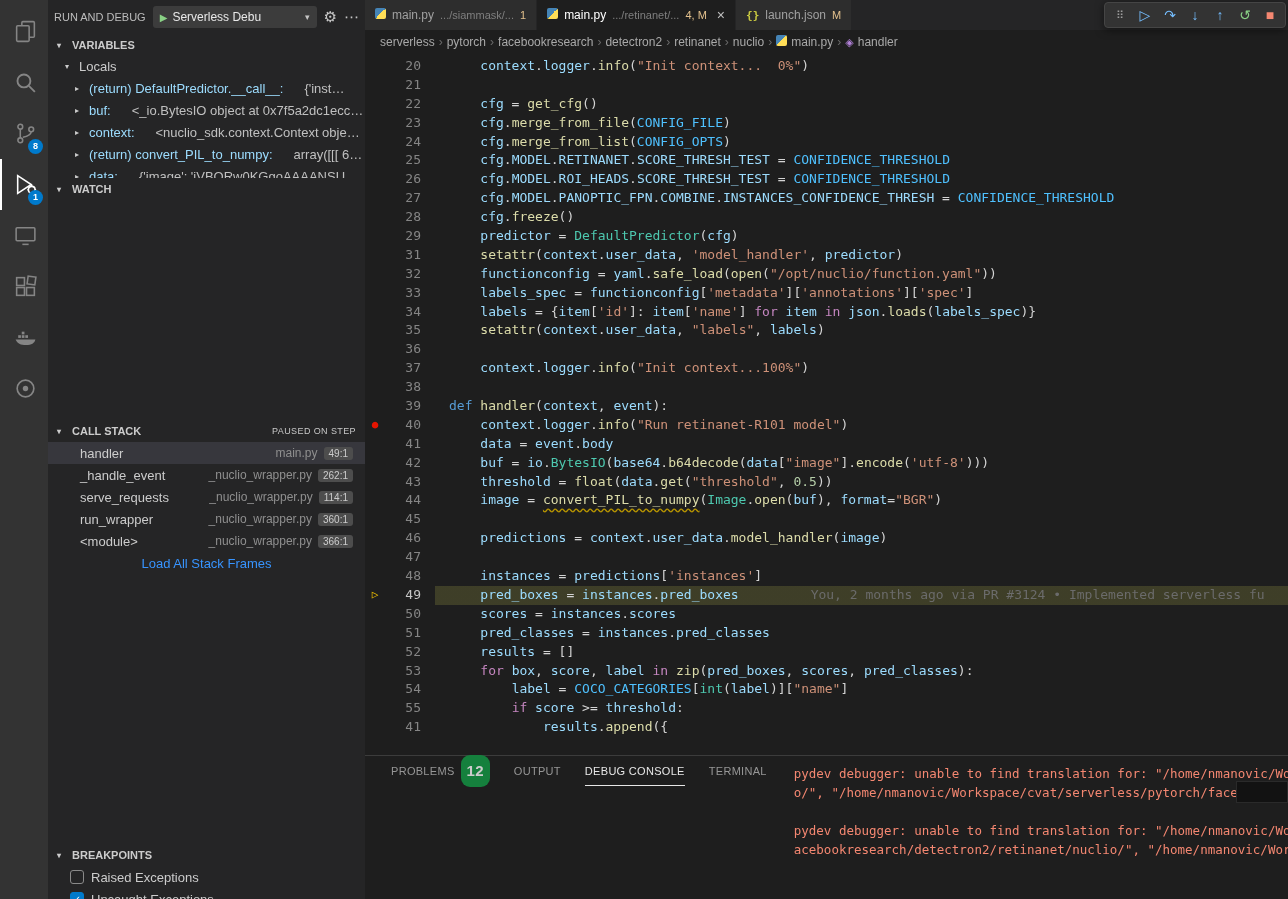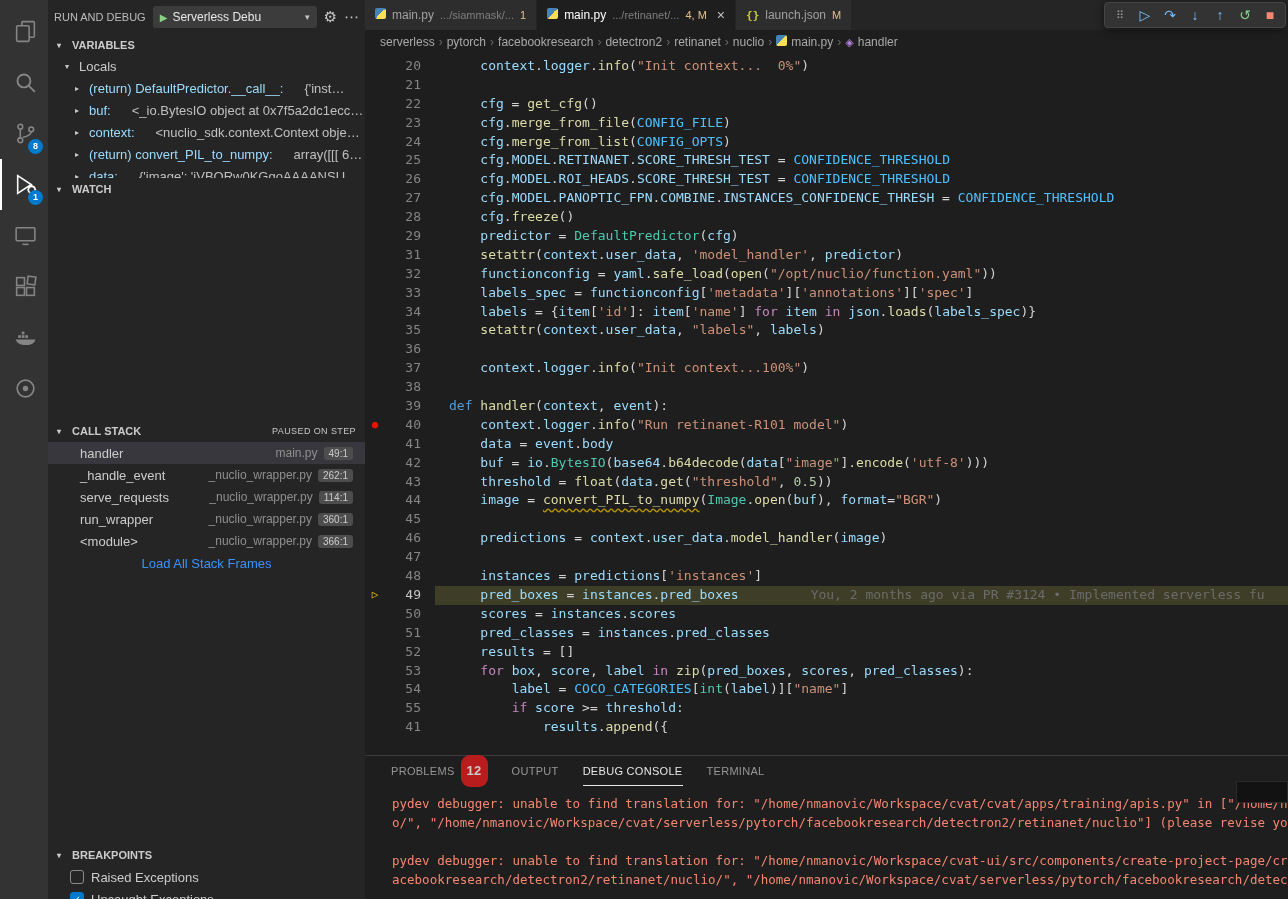--- a/index.html
+++ b/index.html
@@ -73,25 +73,25 @@
   .bp-col.cur-arrow{color:#f0c000;font-size:11px}
   .num{width:36px;text-align:right;color:#858585}
   .current .num{color:#c6c6c6}
   .code-text{padding-left:14px}
   .tk{color:#569cd6}.tc{color:#c586c0}.tf{color:#dcdcaa}.tt{color:#4ec9b0}.tv{color:#9cdcfe}
   .tC{color:#4fc1ff}.ts{color:#ce9178}.tn{color:#b5cea8}.tp{color:#d4d4d4}
   .sq{text-decoration:underline;text-decoration-style:wavy;text-decoration-color:#b89500;text-underline-offset:3px}
   .blame{color:#6b6b6b;margin-left:72px}
 
   
-  .panel{height:144px;border-top:1px solid #3c3c3c;display:flex;flex-direction:column;flex-shrink:0;position:relative;background:#1e1e1e}
+  .panel{height:144px;border-top:1px solid #3c3c3c;display:flex;flex-direction:row;flex-shrink:0;position:relative;background:#1e1e1e}
   .panel-tabs{height:30px;display:flex;align-items:center;gap:24px;padding-left:26px;flex-shrink:0}
   .panel-tab{font-size:11px;color:#969696;letter-spacing:.3px;display:flex;align-items:center;gap:6px;height:30px;line-height:30px;cursor:pointer}
   .panel-tab.active{color:#e7e7e7;box-shadow:inset 0 -1px 0 #e7e7e7}
-  .ptab-badge{background:#b91c1c;color:#cccccc;border-radius:9px;padding:1px 6px;font-size:13px;font-weight:bold}
+  .ptab-badge{background:#15803d;color:#cccccc;border-radius:9px;padding:1px 6px;font-size:15px;font-weight:bold}
   .console{flex:1;overflow:hidden;padding:8px 0 0 27px;font-family:"DejaVu Sans Mono","Liberation Mono",monospace;font-size:12.5px;line-height:19px;color:#f48771;white-space:pre}
   .console-line{min-height:19px}
   .console-filter{position:absolute;top:25px;right:0;width:52px;height:22px;background:#121212;border:1px solid #2a2a2a}
 
   
   .debug-toolbar{position:absolute;top:2px;right:2px;height:26px;background:#333333;border:1px solid #454545;border-radius:4px;display:flex;align-items:center;padding:0 3px;gap:1px;box-shadow:0 2px 8px rgba(0,0,0,.5);z-index:20}
   .dbg-btn{width:24px;text-align:center;font-size:14px;cursor:pointer}
   .dbg-btn.drag{cursor:grab;font-size:11px}
 </style>
 </head>

